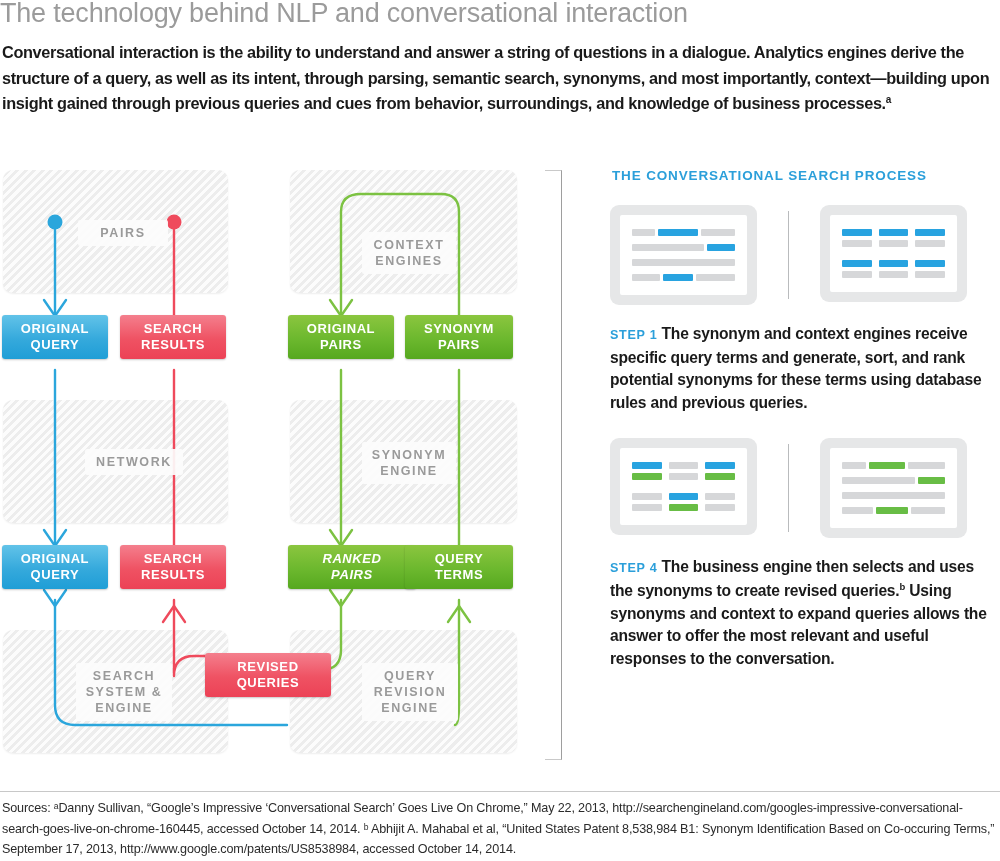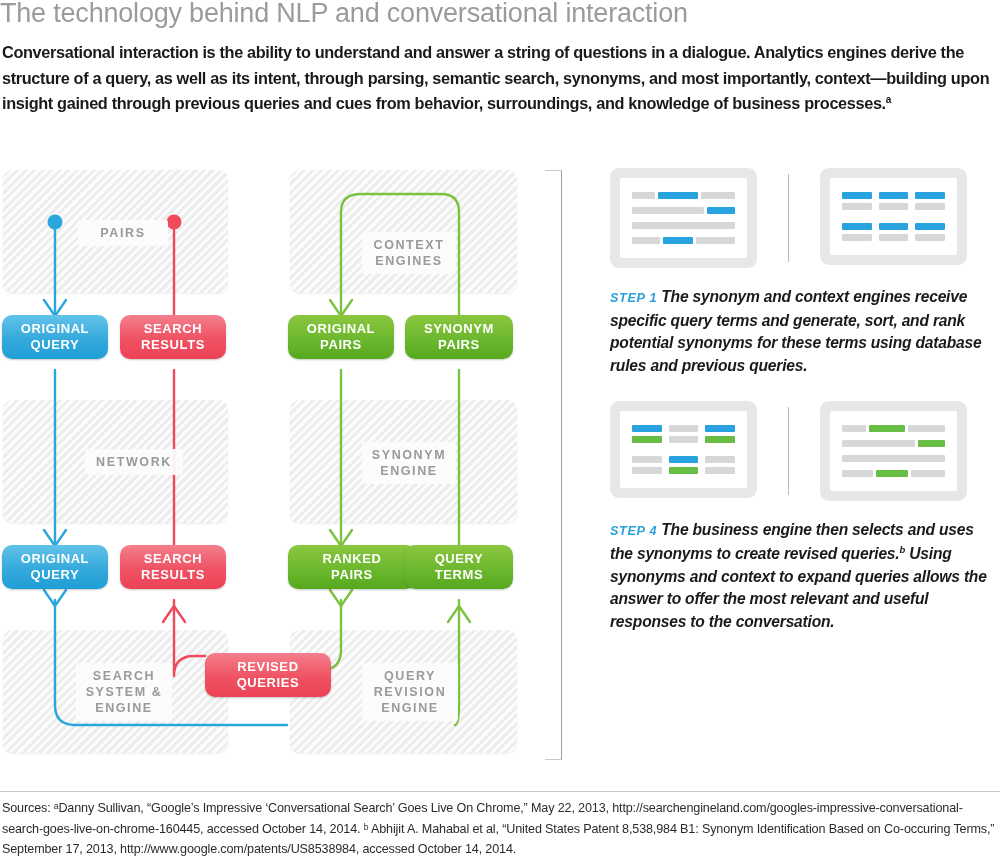--- a/index.html
+++ b/index.html
@@ -36,21 +36,21 @@
   }
   .panel-label{
     position:absolute;
     background:rgba(252,252,252,0.92);
     color:#9a9a9a;font-size:12.5px;font-weight:bold;
     letter-spacing:1.6px;line-height:16px;text-align:center;
     padding:5px 9px;border-radius:2px;white-space:pre-line;
   }
 
   .pill{
-    position:absolute;border-radius:10px;
+    position:absolute;border-radius:3px;
     color:#ffffff;font-weight:bold;font-size:13px;
     letter-spacing:0.6px;line-height:16px;text-align:center;
     display:flex;align-items:center;justify-content:center;
     white-space:pre-line;
     box-shadow:0 1px 2px rgba(0,0,0,0.22);
     z-index:6;
   }
   .pill.blue{background:linear-gradient(180deg,#62c3e8 0%,#35a9dc 55%,#1f9ed6 100%);}
   .pill.red{background:linear-gradient(180deg,#f47f8d 0%,#ef5263 55%,#ec4256 100%);}
   .pill.green{background:linear-gradient(180deg,#8bc63f 0%,#6cb82e 55%,#56a81f 100%);}
@@ -84,21 +84,21 @@
   .bar.green{background:#68bd45;}
   .rowline{display:flex;gap:3px;margin-bottom:8px;}
   .rowline:last-child{margin-bottom:0;}
   .grid3{display:flex;gap:7px;}
   .grid3 .cell{flex:1;}
   .stackgap{height:4px;}
   .groupgap{height:13px;}
 
   .step{
     font-size:15.6px;line-height:22.6px;color:#1a1a1a;
-    font-weight:600;letter-spacing:-0.2px;margin:0 0 24px 0;font-style:italic;
+    font-weight:600;letter-spacing:-0.2px;margin:0 0 24px 0;
   }
   .step .lbl{
     color:#2b9fda;font-weight:bold;font-size:12.6px;
     letter-spacing:0.7px;
   }
   .step sup{font-size:9.5px;vertical-align:super;line-height:0;}
 
   
   .rule{position:absolute;left:0;top:791px;width:1000px;height:1px;background:#c8c8c8;}
   .sources{
@@ -193,32 +193,33 @@
 RESULTS</div>
     <div class="pill green" style="left:288px;top:155px;width:106px;height:44px;">ORIGINAL
 PAIRS</div>
     <div class="pill green" style="left:405px;top:155px;width:108px;height:44px;">SYNONYM
 PAIRS</div>
 
     <div class="pill blue" style="left:2px;top:385px;width:106px;height:44px;">ORIGINAL
 QUERY</div>
     <div class="pill red" style="left:120px;top:385px;width:106px;height:44px;">SEARCH
 RESULTS</div>
-    <div class="pill green" style="left:288px;top:385px;width:128px;height:44px;">RANKED
+    <div class="pill green" style="left:288px;top:385px;width:128px;height:44px;font-style:italic;">RANKED
 PAIRS</div>
     <div class="pill green" style="left:405px;top:385px;width:108px;height:44px;">QUERY
 TERMS</div>
 
     <div class="pill red" style="left:205px;top:493px;width:126px;height:44px;">REVISED
 QUERIES</div>
 
     <div class="bracket"></div>
   </div>
 
   <div class="right">
+    <div class="right-title">THE CONVERSATIONAL SEARCH PROCESS</div>
 
     <div class="cards">
       <div class="card">
         <div class="card-inner">
           <div class="rowline">
             <div class="bar" style="width:28px;"></div>
             <div class="bar blue" style="width:50px;"></div>
             <div class="bar" style="width:42px;"></div>
           </div>
           <div class="rowline">

